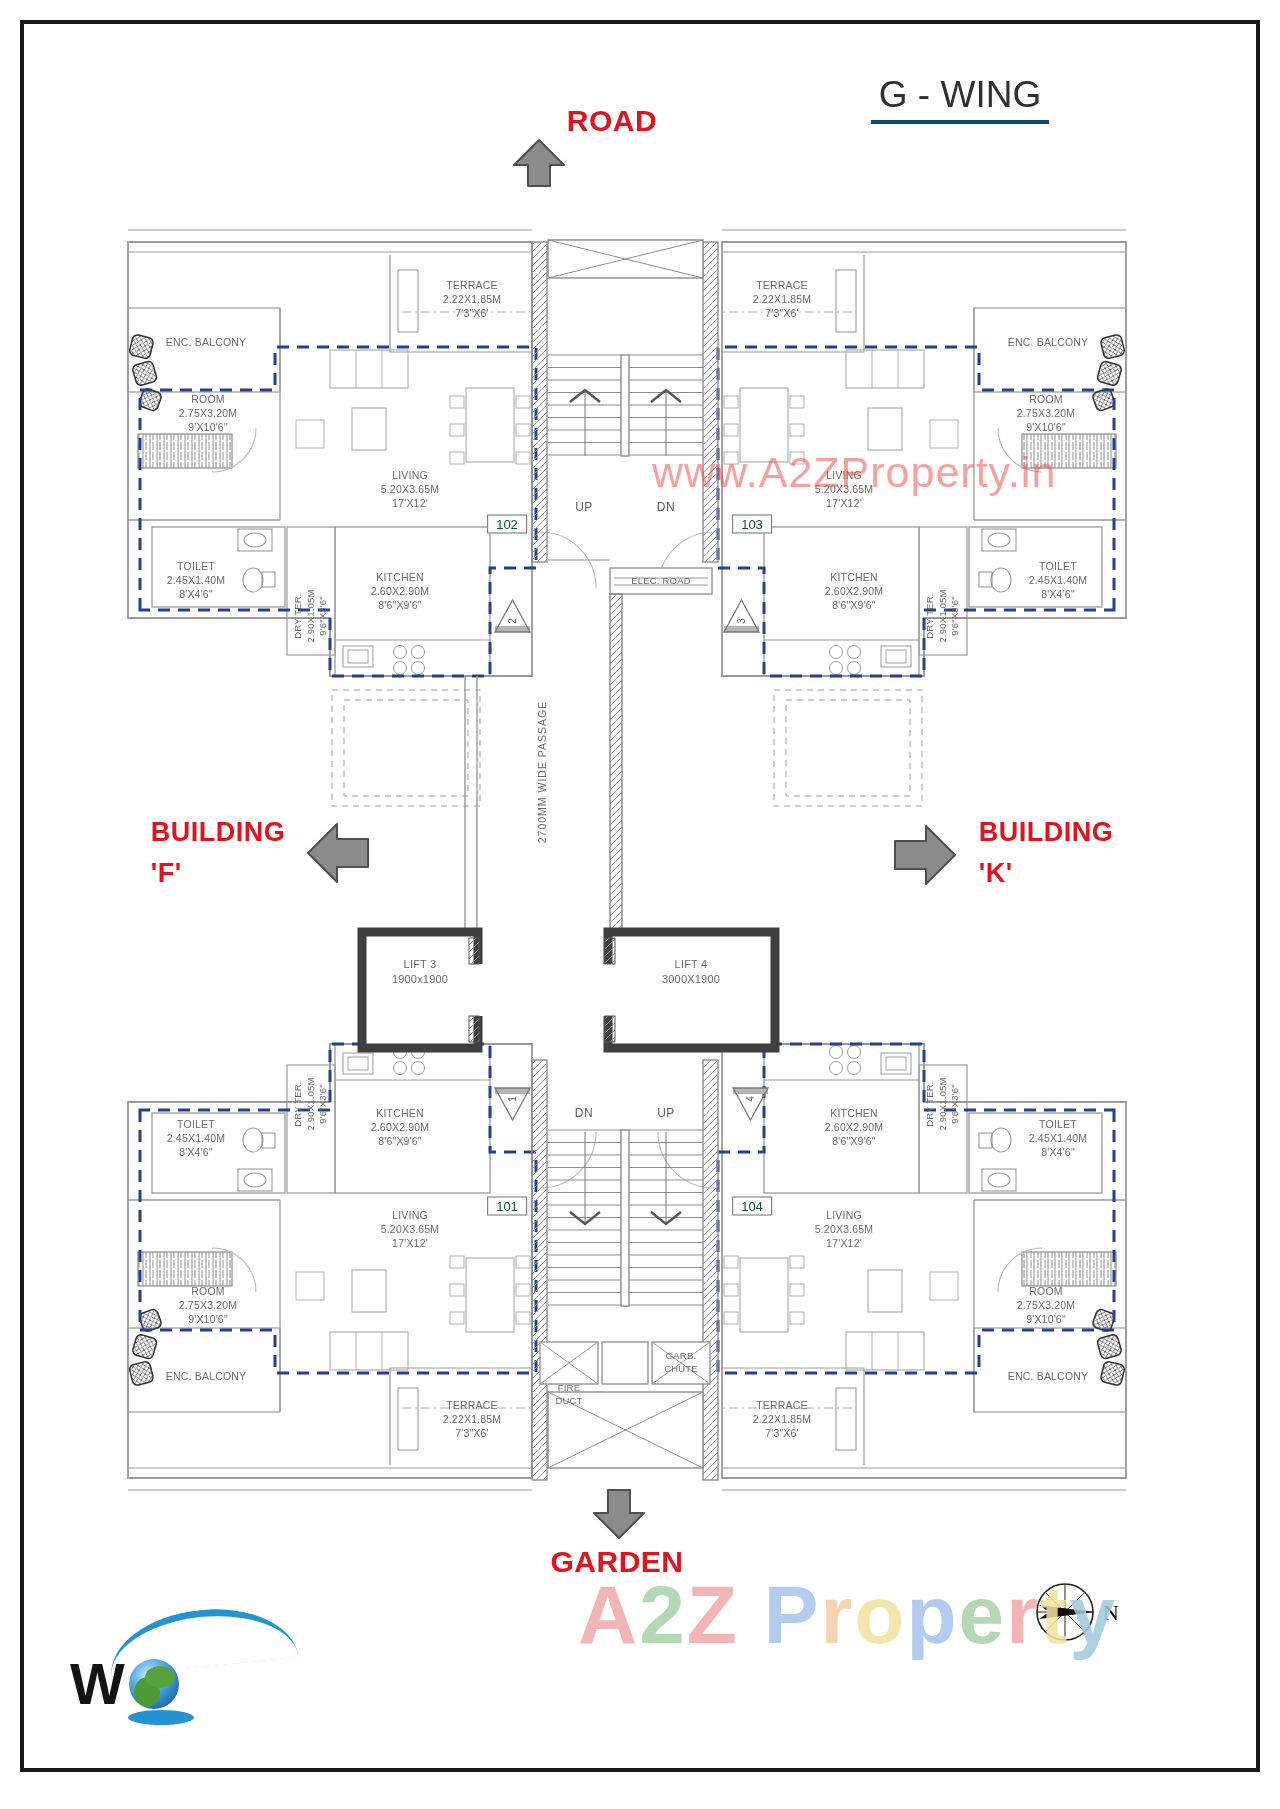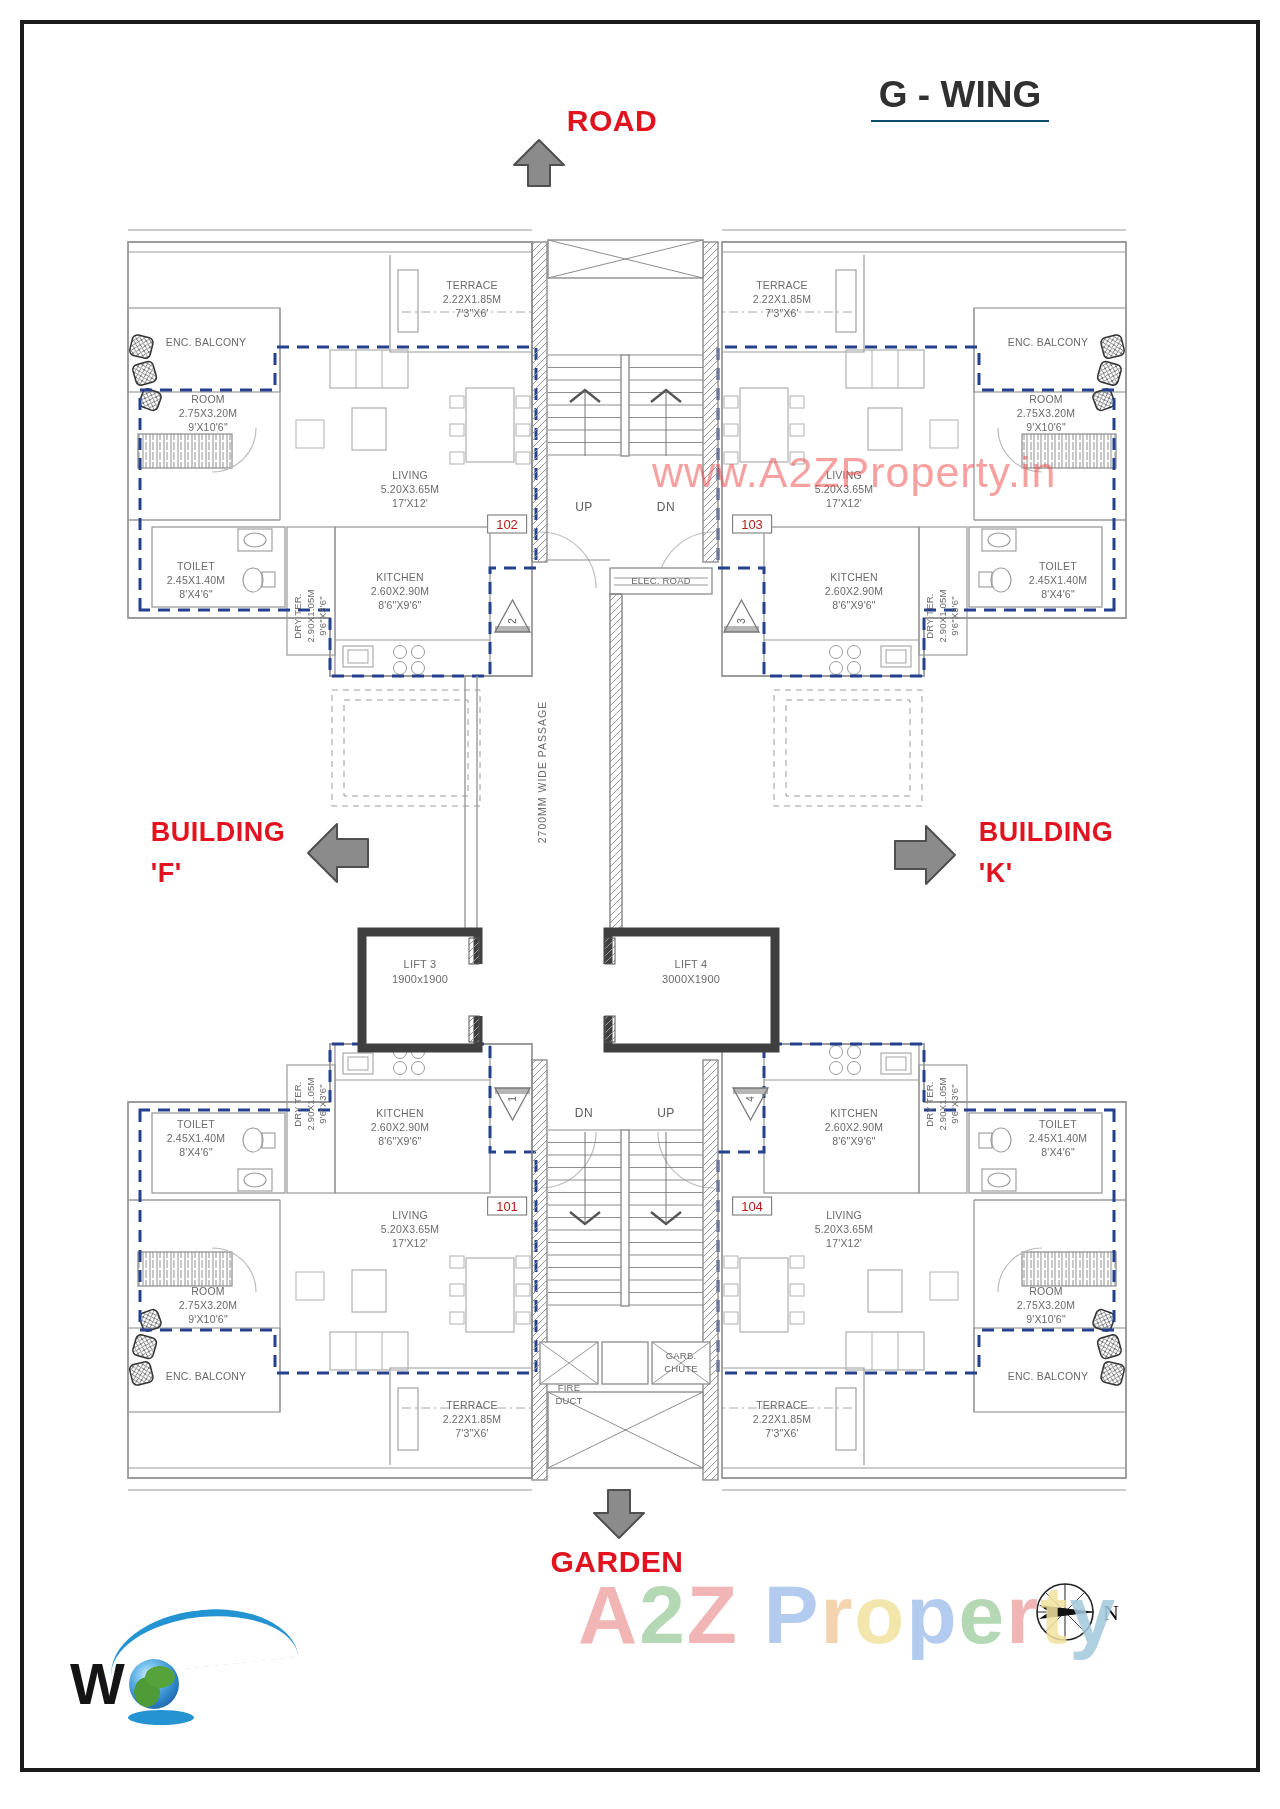--- a/index.html
+++ b/index.html
@@ -8,34 +8,34 @@
   .frame{position:absolute;left:20px;top:20px;width:1232px;height:1744px;
          border:4px solid #1a1a1a;z-index:0}
   .plan-svg{position:absolute;left:0;top:0;z-index:1}
   
   .rl{position:absolute;transform:translate(-50%,-50%);text-align:center;
       font:10.5px/1.32 "Liberation Sans",sans-serif;color:#6a6a6a;
       letter-spacing:.2px;white-space:nowrap;z-index:5}
   .rl.v{transform:translate(-50%,-50%) rotate(-90deg)}
   .rl.sm{font-size:9.5px}
   .fnum{position:absolute;transform:translate(-50%,-50%);border:1.4px solid #6e6e6e;
-        background:#fff;padding:1px 8px;font-size:13px;color:#b91c1c;z-index:5}
+        background:#fff;padding:1px 8px;font-size:13px;color:#14532d;z-index:5}
   .stair-lbl{position:absolute;transform:translate(-50%,-50%);font-size:12px;
         color:#5c5c5c;z-index:5;letter-spacing:.5px}
   .dgt{position:absolute;transform:translate(-50%,-50%) rotate(-90deg);font-size:10px;
         color:#666;z-index:6}
   
   .red{position:absolute;transform:translate(-50%,-50%);color:#e0131e;
        font-weight:bold;font-size:30px;z-index:5;letter-spacing:.5px;white-space:nowrap}
   .red.bld{font-size:27px;line-height:1.5;}
   .arrow{position:absolute;z-index:4}
   
   .title{position:absolute;left:770px;top:74px;width:380px;text-align:center;z-index:5;color:#303030}
-  .title .t{display:inline-block;font-weight:bold;font-size:37px;
-            border-bottom:2px solid #0c4a6e;padding:0 8px 4px}
+  .title .t{display:inline-block;font-weight:normal;font-size:37px;
+            border-bottom:4px solid #0c4a6e;padding:0 8px 4px}
   .title .t2{margin-top:7px}
   
   .wmC{position:absolute;left:652px;top:448px;font-size:43px;color:#ef4444;
        opacity:.5;z-index:6;letter-spacing:1px;white-space:nowrap}
   .wmB{position:absolute;left:578px;top:1568px;font-size:82px;font-weight:bold;
        z-index:6;letter-spacing:2px;white-space:pre;opacity:.85}
   
   .logo{position:absolute;left:70px;top:1650px;z-index:5;display:flex;align-items:center}
   .logo .txt{font-size:58px;font-weight:bold;color:#141414;letter-spacing:1px}
   .globe{width:50px;height:50px;border-radius:50%;margin:0 3px;

